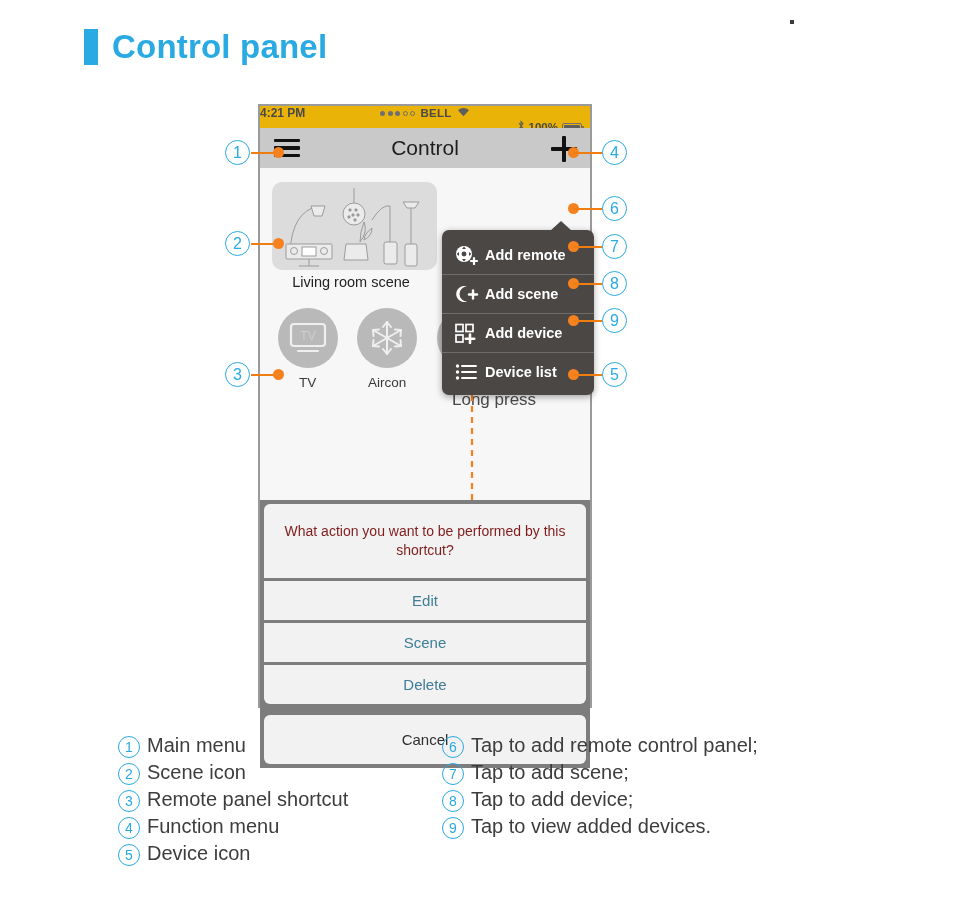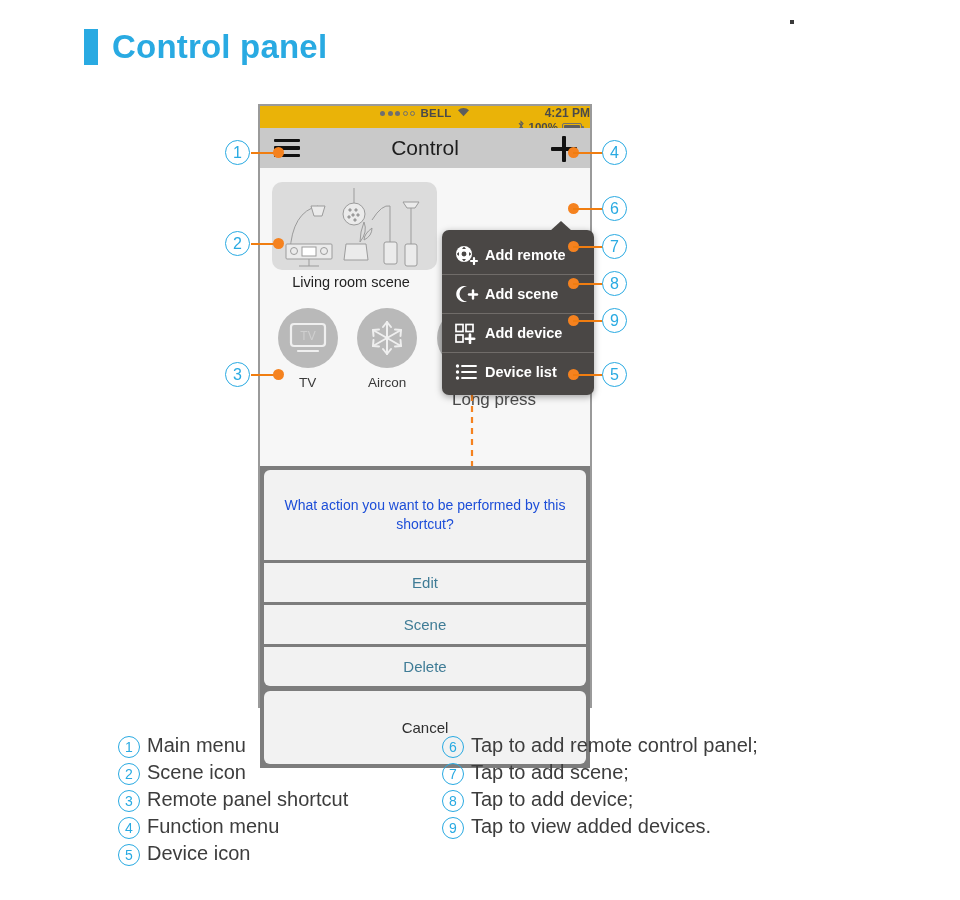--- a/index.html
+++ b/index.html
@@ -19,21 +19,21 @@
   
   .phone{position:absolute;left:258px;top:104px;width:334px;height:604px;background:#f7f7f7;
          border:2px solid #9a9a9a;box-sizing:border-box;}
   .statusbar{height:22px;background:#eab308;display:flex;align-items:center;
              padding:0 8px;box-sizing:border-box;color:#4a4a4a;font-size:12px;position:relative;flex-direction:column;}
   .sb-left{display:flex;align-items:center;gap:5px;}
   .dots{display:flex;gap:2.5px;align-items:center;}
   .dots i{width:5px;height:5px;border-radius:50%;background:#6f6f6f;display:block;}
   .dots i.open{background:transparent;border:1px solid #6f6f6f;width:3px;height:3px;}
   .carrier{font-size:11.5px;font-weight:bold;letter-spacing:.3px;}
-  .sb-center{position:absolute;left:0;right:0;text-align:right;font-size:12px;font-weight:bold;}
+  .sb-center{position:absolute;left:0;right:0;text-align:left;font-size:12px;font-weight:bold;}
   .sb-right{margin-left:auto;display:flex;align-items:center;gap:4px;font-size:11.5px;font-weight:bold;}
   .batt{width:20px;height:9px;border:1px solid #6f6f6f;border-radius:2px;position:relative;padding:1px;box-sizing:border-box;}
   .batt::after{content:"";position:absolute;right:-3px;top:2.5px;width:2px;height:3px;background:#6f6f6f;border-radius:0 1px 1px 0;}
   .batt span{display:block;height:100%;background:#5d5d5d;border-radius:1px;}
 
   .navbar{height:40px;background:#c9c9c9;position:relative;display:flex;align-items:center;}
   .nav-title{position:absolute;left:0;right:0;text-align:center;font-size:21px;color:#1d1d1d;font-weight:500;}
   .hamburger{position:absolute;left:14px;top:11px;width:26px;display:flex;flex-direction:column;gap:4px;cursor:pointer;}
   .hamburger b{display:block;height:3.4px;background:#111;border-radius:1px;}
   .plusbtn{position:absolute;right:13px;top:8px;width:26px;height:26px;cursor:pointer;}
@@ -62,23 +62,23 @@
   .mi + .mi{border-top:1px solid #706c69;}
   .mi-ico{width:26px;height:22px;flex:0 0 26px;display:flex;align-items:center;justify-content:center;}
   .mi-label{color:#fff;font-size:14.5px;font-weight:bold;white-space:nowrap;}
 
   
   .sheet{position:absolute;left:0;right:0;bottom:0;background:#7d7d7d;padding:4px;box-sizing:border-box;}
   .sheet-grp{background:#7d7d7d;border-radius:6px;overflow:hidden;}
   .sh-row{background:#f2f2f2;text-align:center;font-size:14px;color:#2f2f2f;
           padding:11px 14px;box-sizing:border-box;cursor:pointer;}
   .sh-row + .sh-row{margin-top:3px;}
-  .sh-title{color:#1d4ed8;line-height:1.35;cursor:default;padding:26px 16px;}
+  .sh-title{color:#7f1d1d;line-height:1.35;cursor:default;padding:18px 16px;}
   .sh-act{color:#3f7c96;font-size:15px;}
-  .sh-cancel{margin-top:5px;border-radius:6px;color:#2f2f2f;font-size:15px;padding:28px;}
+  .sh-cancel{margin-top:11px;border-radius:6px;color:#2f2f2f;font-size:15px;padding:16px;}
 
   
   .longpress{position:absolute;left:160px;top:222px;font-size:17px;color:#4b4b4b;white-space:nowrap;margin-left:32px;}
 
   
   .callout{position:absolute;font-size:0;}
   .cnum{width:25px;height:25px;border-radius:50%;border:1.7px solid #29aae2;color:#29aae2;
         font-size:16px;font-family:"Liberation Sans",sans-serif;display:flex;align-items:center;
         justify-content:center;background:#fff;box-sizing:border-box;}
   .lead{position:absolute;height:2px;background:#f07d10;top:11.5px;}

